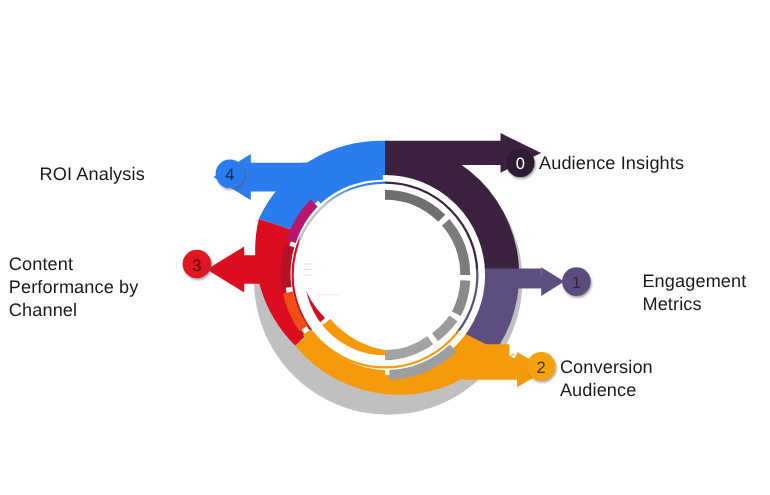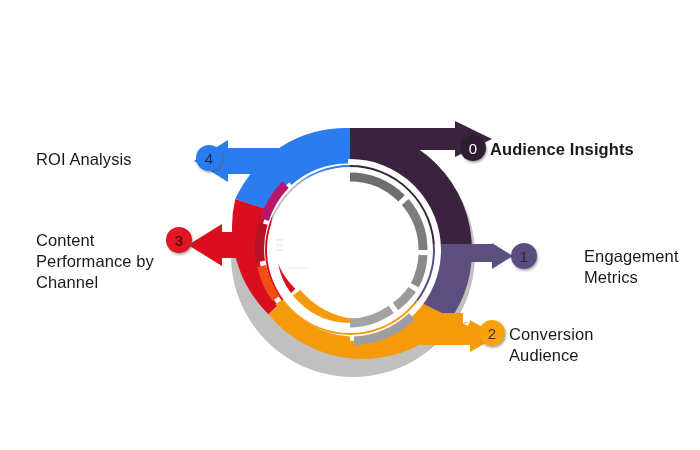--- a/index.html
+++ b/index.html
@@ -189,27 +189,27 @@
       <text x="179" y="246" text-anchor="middle" class="badge-num" fill="#4A0008" font-size="15.5" font-family="Liberation Sans, sans-serif">3</text>
     </g>
 
     <g filter="url(#badgeshadow)">
       <circle cx="209" cy="158" r="13" fill="#2B7CEE"></circle>
       <text x="209" y="164" text-anchor="middle" class="badge-num" fill="#14264A" font-size="15.5" font-family="Liberation Sans, sans-serif">4</text>
     </g>
 
   </svg>
 
-  <div class="label-text label-right" style="left:490px; top:139px; width:200px;font-weight:bold;">Audience Insights</div>
+  <div class="label-text label-right" style="left:490px; top:139px; width:200px;">Audience Insights</div>
 
   <div class="label-text label-right" style="left:536px; top:246px; width:150px;margin-left:48px;">Engagement
 Metrics</div>
 
   <div class="label-text label-right" style="left:509px; top:324px; width:160px;">Conversion
 Audience</div>
 
-  <div class="label-text label-left" style="left:8px; top:230px; width:165px;margin-left:28px;">Content
+  <div class="label-text label-left" style="left:8px; top:230px; width:165px;">Content
 Performance by
 Channel</div>
 
   <div class="label-text label-left" style="left:36px; top:149px; width:180px;">ROI Analysis</div>
 
 </div>
 
 </body></html>

